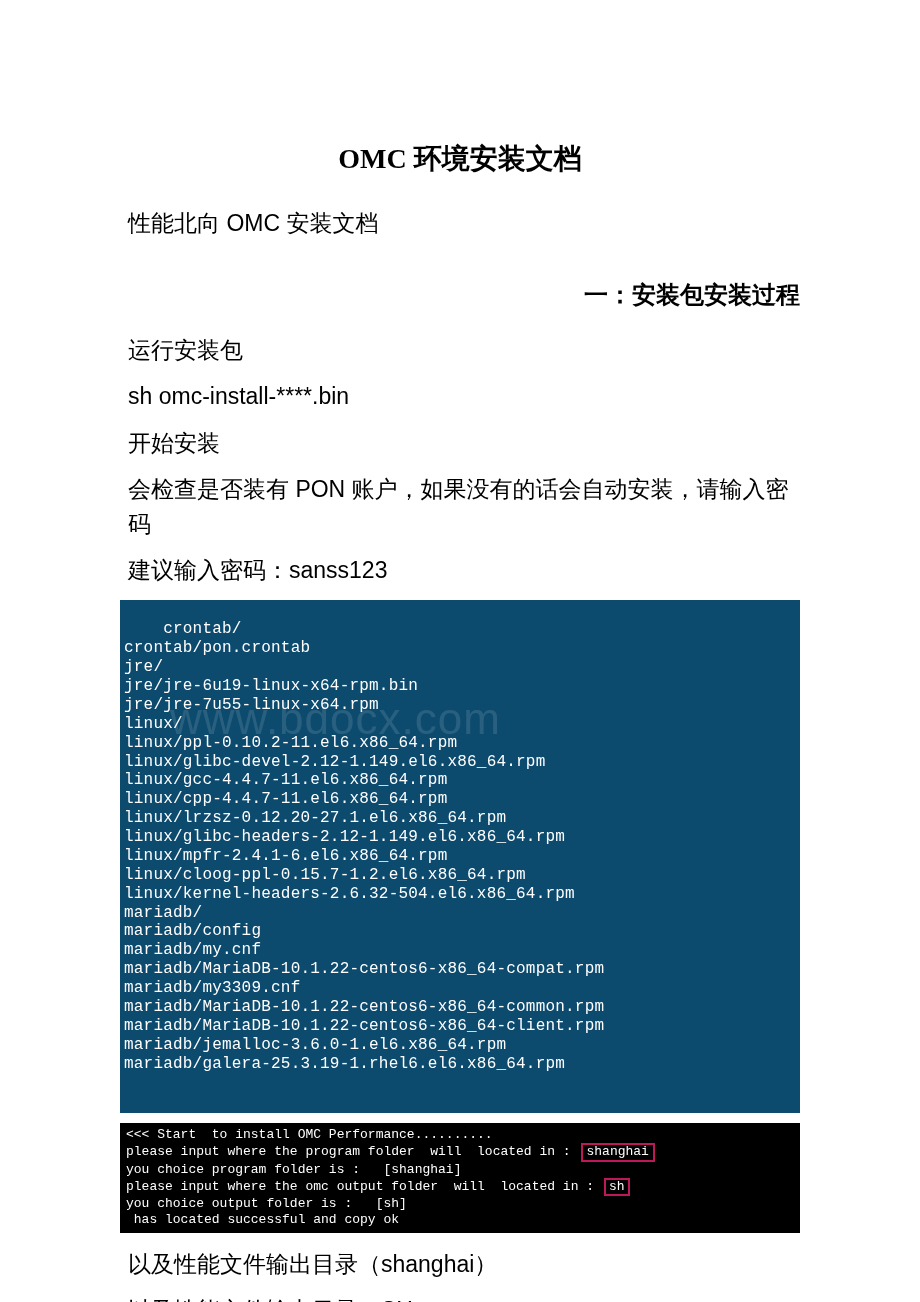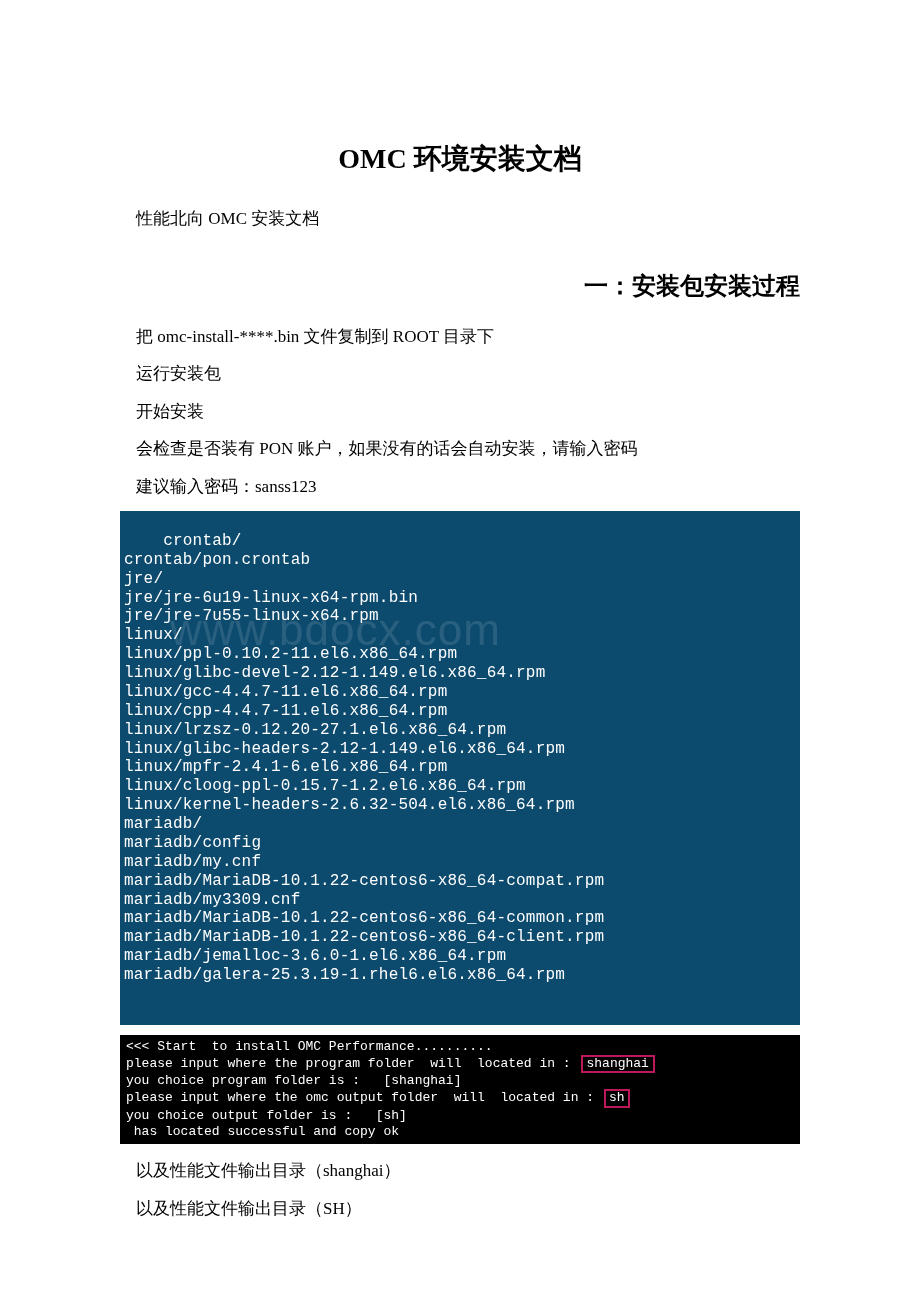--- a/index.html
+++ b/index.html
@@ -21,24 +21,24 @@
     font-family: "SimSun", "宋体", "Times New Roman", serif;
   }
   h2.section {
     text-align: right;
     font-size: 24px;
     font-weight: bold;
     margin: 38px 0 22px 0;
     font-family: "SimSun", "宋体", "Times New Roman", serif;
   }
   p.body {
-    font-size: 17px;
-    margin: 12px 16px;
+    font-size: 23px;
+    margin: 12px 8px;
     line-height: 1.5;
-    font-family: Liberation Serif, serif;
+    font-family: Liberation Sans, sans-serif;
   }
   .terminal {
     background: #0c4a6e;
     color: #ffffff;
     font-family: "Courier New", monospace;
     font-size: 16px;
     line-height: 1.18;
     padding: 2px 4px 2px 4px;
     white-space: pre;
     margin: 10px 0;
@@ -89,22 +89,22 @@
 <body>
 
 <div class="page">
 
   <h1 class="title">OMC 环境安装文档</h1>
 
   <p class="body">性能北向 OMC 安装文档</p>
 
   <h2 class="section">一：安装包安装过程</h2>
 
-  <p class="body">把 omc-install-****.bin 文件复制到 ROOT 目录下</p>
   <p class="body">运行安装包</p>
+  <p class="body">sh omc-install-****.bin</p>
   <p class="body">开始安装</p>
   <p class="body">会检查是否装有 PON 账户，如果没有的话会自动安装，请输入密码</p>
   <p class="body">建议输入密码：sanss123</p>
 
   <div class="terminal watermark">
     <span>crontab/
 crontab/pon.crontab
 jre/
 jre/jre-6u19-linux-x64-rpm.bin
 jre/jre-7u55-linux-x64.rpm

